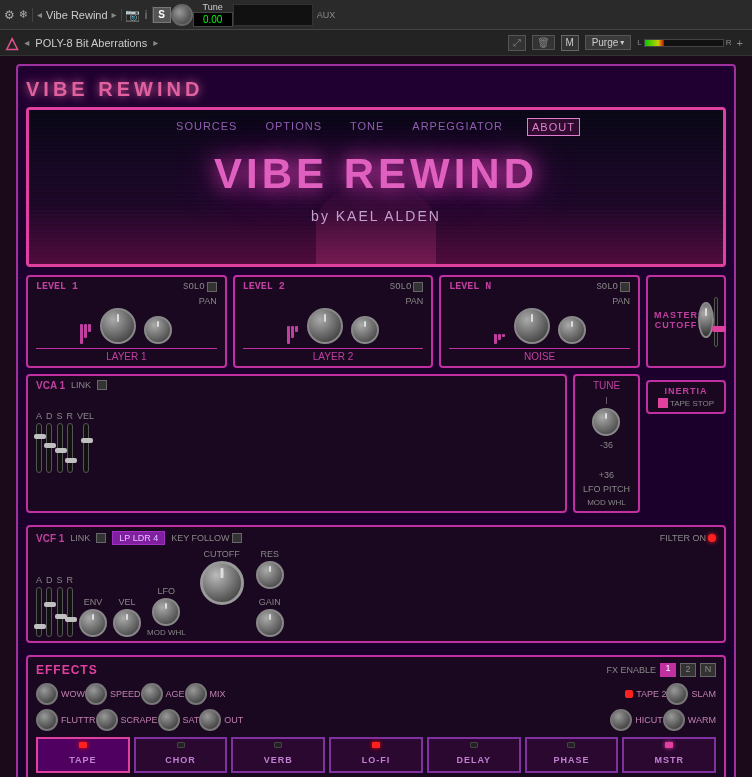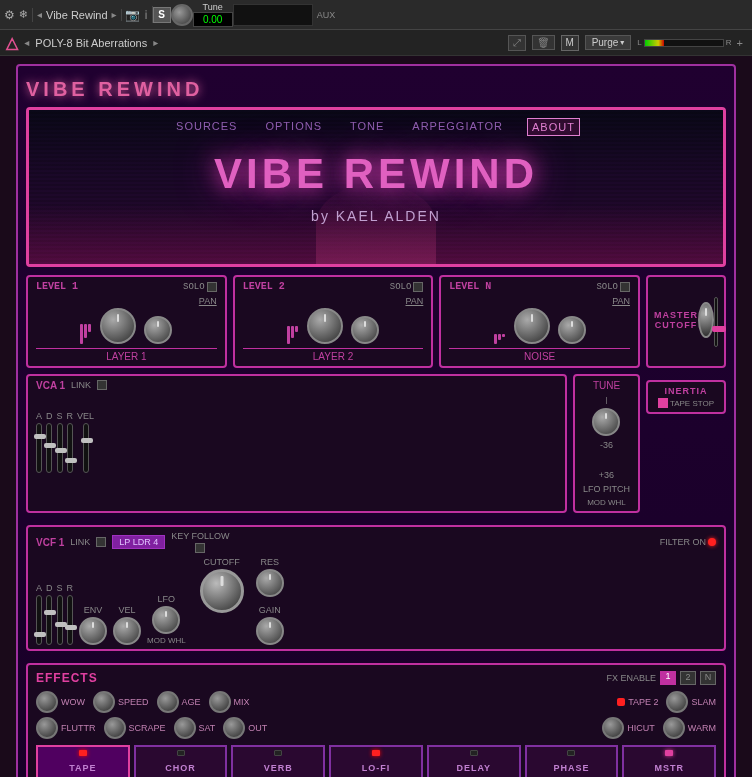--- a/index.html
+++ b/index.html
@@ -194,21 +194,20 @@
     .solo-check {
       width: 10px; height: 10px;
       border: 1px solid #666;
       background: #333;
     }
     .pan-label {
       color: #888;
       font-size: 9px;
       text-align: right;
       margin-bottom: 2px;
-      text-decoration: underline;
     }
     .layer-knobs {
       display: flex;
       justify-content: center;
       gap: 8px;
       align-items: flex-end;
     }
     .knob-sm {
       width: 28px;
       height: 28px;
@@ -433,21 +432,20 @@
       color: #e0c0ff;
       font-size: 9px;
       padding: 1px 6px;
       cursor: pointer;
     }
     .key-follow-area {
       display: flex;
       align-items: center;
       gap: 2px;
       margin-left: auto;
-      flex-direction: column;
     }
     .filter-on-area {
       display: flex;
       align-items: center;
       gap: 2px;
     }
     .red-led {
       width: 8px; height: 8px;
       background: #ff2020;
       border-radius: 50%;
@@ -501,21 +499,20 @@
       color: #fff;
       font-size: 9px;
       width: 16px;
       height: 14px;
       text-align: center;
       cursor: pointer;
     }
     .fx-num-btn.inactive { background: #333; border: 1px solid #666; color: #888; }
     .effects-row {
       display: flex;
-      gap: 8px;
       align-items: center;
       margin-bottom: 4px;
     }
     .effect-item {
       display: flex;
       align-items: center;
       gap: 3px;
     }
     .effect-label { color: #c080b0; font-size: 9px; }
     .knob-xs {

